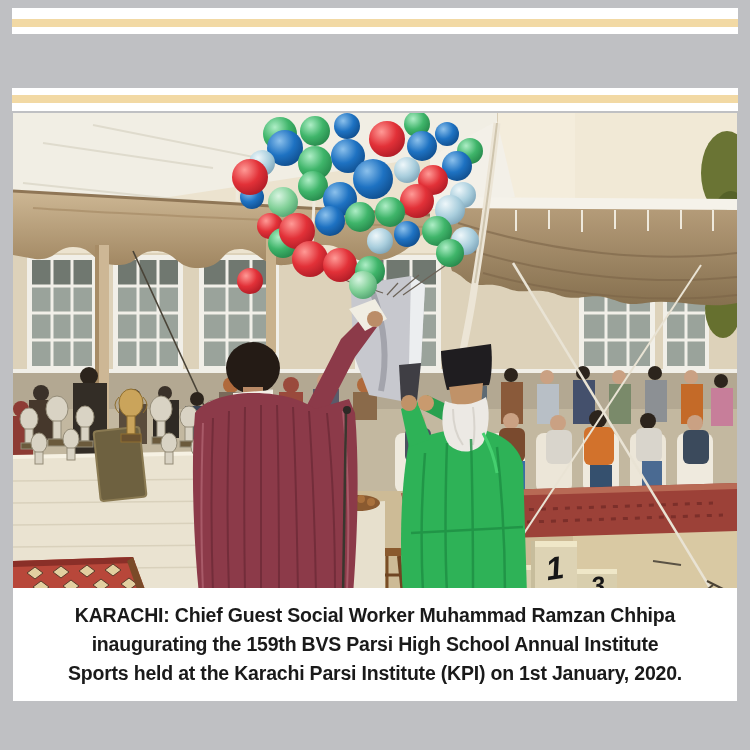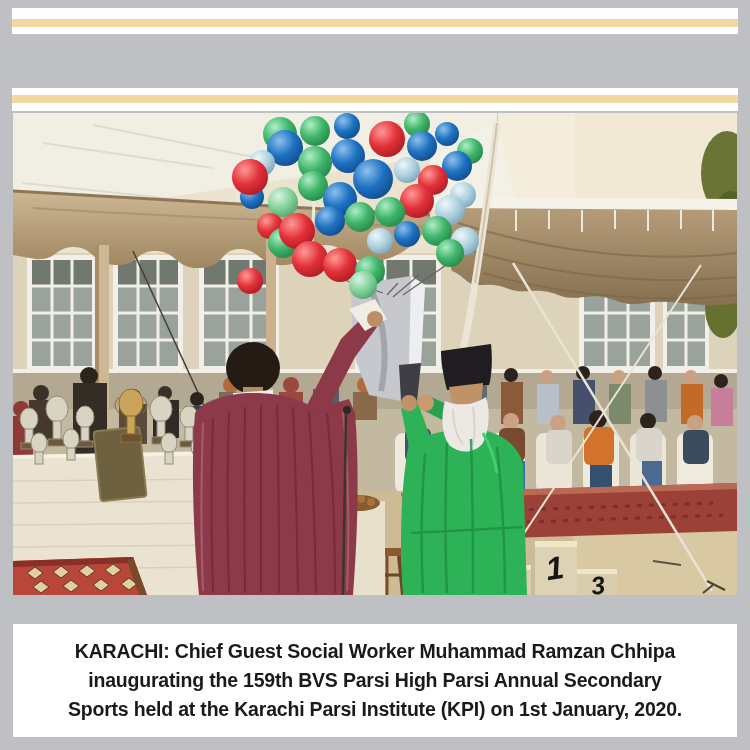--- a/index.html
+++ b/index.html
@@ -13,21 +13,21 @@
   #bar1{top:8px;height:26px;}
   #bar1 .stripe{top:11px;}
   #bar2{top:88px;height:23px;}
   #bar2 .stripe{top:7px;}
   .photo-frame{
     position:absolute;left:13px;top:113px;width:724px;height:482px;
     background:#e9e0cd;overflow:hidden;
   }
   .photo-frame svg{display:block;}
   .caption-panel{
-    position:absolute;left:13px;top:624px;width:724px;height:113px;
+    position:absolute;left:13px;top:588px;width:724px;height:113px;
     background:#ffffff;
     display:flex;flex-direction:column;justify-content:center;align-items:center;
   }
   .caption-line{
     font-size:19.5px;font-weight:700;color:#1a1a1a;
     line-height:29px;white-space:nowrap;letter-spacing:-0.2px;
   }
 </style>
 </head>
 <body>
@@ -500,15 +500,15 @@
         <circle cx="357" cy="158" r="15" fill="url(#grad-green)"></circle>
         <circle cx="237" cy="168" r="13" fill="url(#grad-red)"></circle>
         <circle cx="350" cy="172" r="14" fill="url(#grad-lightgreen)"></circle>
         <circle cx="437" cy="140" r="14" fill="url(#grad-green)"></circle>
       </g>
 </svg>
 </div>
 
 <div class="caption-panel">
   <div class="caption-line">KARACHI: Chief Guest Social Worker Muhammad Ramzan Chhipa</div>
-  <div class="caption-line">inaugurating the 159th BVS Parsi High Parsi Annual Secondary</div>
+  <div class="caption-line">inaugurating the 159th BVS Parsi High School Annual Institute</div>
   <div class="caption-line">Sports held at the Karachi Parsi Institute (KPI) on 1st January, 2020.</div>
 </div>
 
 </body></html>

